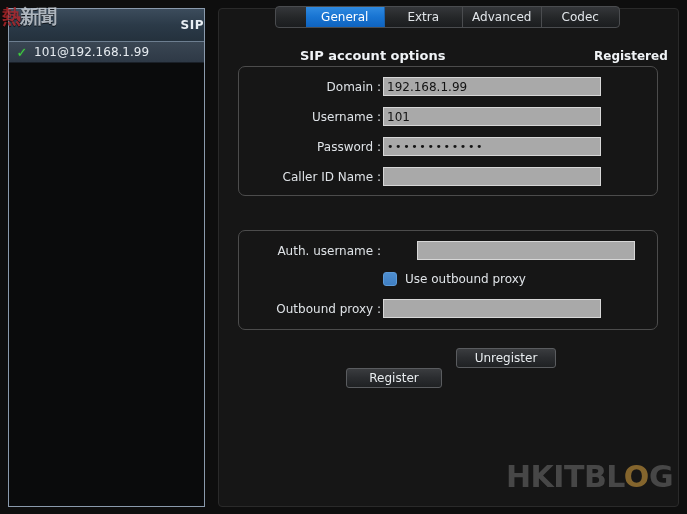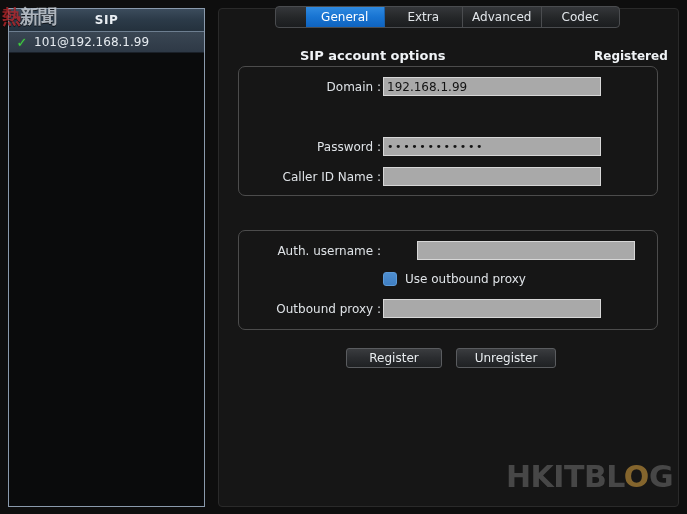--- a/index.html
+++ b/index.html
@@ -18,26 +18,26 @@
   
   #sidebar {
     position: absolute;
     left: 8px; top: 8px;
     width: 197px; height: 499px;
     border: 1px solid #8a9aac;
     background: #0a0b0c;
     overflow: hidden;
   }
   #sidebar-header {
-    height: 23px;
+    height: 33px;
     background: linear-gradient(to bottom, #3c4c5c 0%, #2b3a48 50%, #24313d 100%);
     border-bottom: 1px solid #6d7e90;
     display: flex;
     align-items: center;
-    justify-content: center;
+    justify-content: flex-end;
     position: relative;
   }
   #sidebar-header .title {
     color: #e9eef3;
     font-size: 12px;
     font-weight: bold;
     letter-spacing: 0.5px;
   }
   .sip-list { background: #0a0b0c; }
   .sip-item {
@@ -268,20 +268,24 @@
   <div class="section-head" style="left:300px; top:48px;">SIP account options</div>
   <div class="status-text" style="left:594px; top:49px;">Registered</div>
 
   <div class="groupbox" style="left:238px; top:66px; width:420px; height:130px;"></div>
 
   <div class="field-row" style="left:243px; top:77px;">
     <span class="field-label">Domain :</span>
     <input class="field-input" type="text" value="192.168.1.99" style="">
   </div>
 
+  <div class="field-row" style="left:243px; top:107px;">
+    <span class="field-label">Username :</span>
+    <input class="field-input" type="text" value="101" style="">
+  </div>
 
   <div class="field-row" style="left:243px; top:137px;justify-content:space-between;">
     <span class="field-label">Password :</span>
     <input class="field-input pw" type="text" value="••••••••••••" style="">
   </div>
 
   <div class="field-row" style="left:243px; top:167px;">
     <span class="field-label">Caller ID Name :</span>
     <input class="field-input" type="text" value="" style="">
   </div>
@@ -297,21 +301,21 @@
   <div id="checkbox-row">
     <span class="cbox"></span>
     <span class="cbox-label">Use outbound proxy</span>
   </div>
 
   <div class="field-row" style="left:243px; top:299px;">
     <span class="field-label">Outbound proxy :</span>
     <input class="field-input" type="text" value="" style="">
   </div>
 
-  <div class="btn" style="left:346px; top:348px; width:96px;">
+  <div class="btn" style="left:346px; top:368px; width:96px;">
     <span>Register</span>
   </div>
   <div class="btn" style="left:456px; top:348px; width:100px;">
     <span>Unregister</span>
   </div>
 
   <div id="hk-watermark"><span>HKITBL</span><span class="o">O</span><span>G</span></div>
 
 </div>
 

